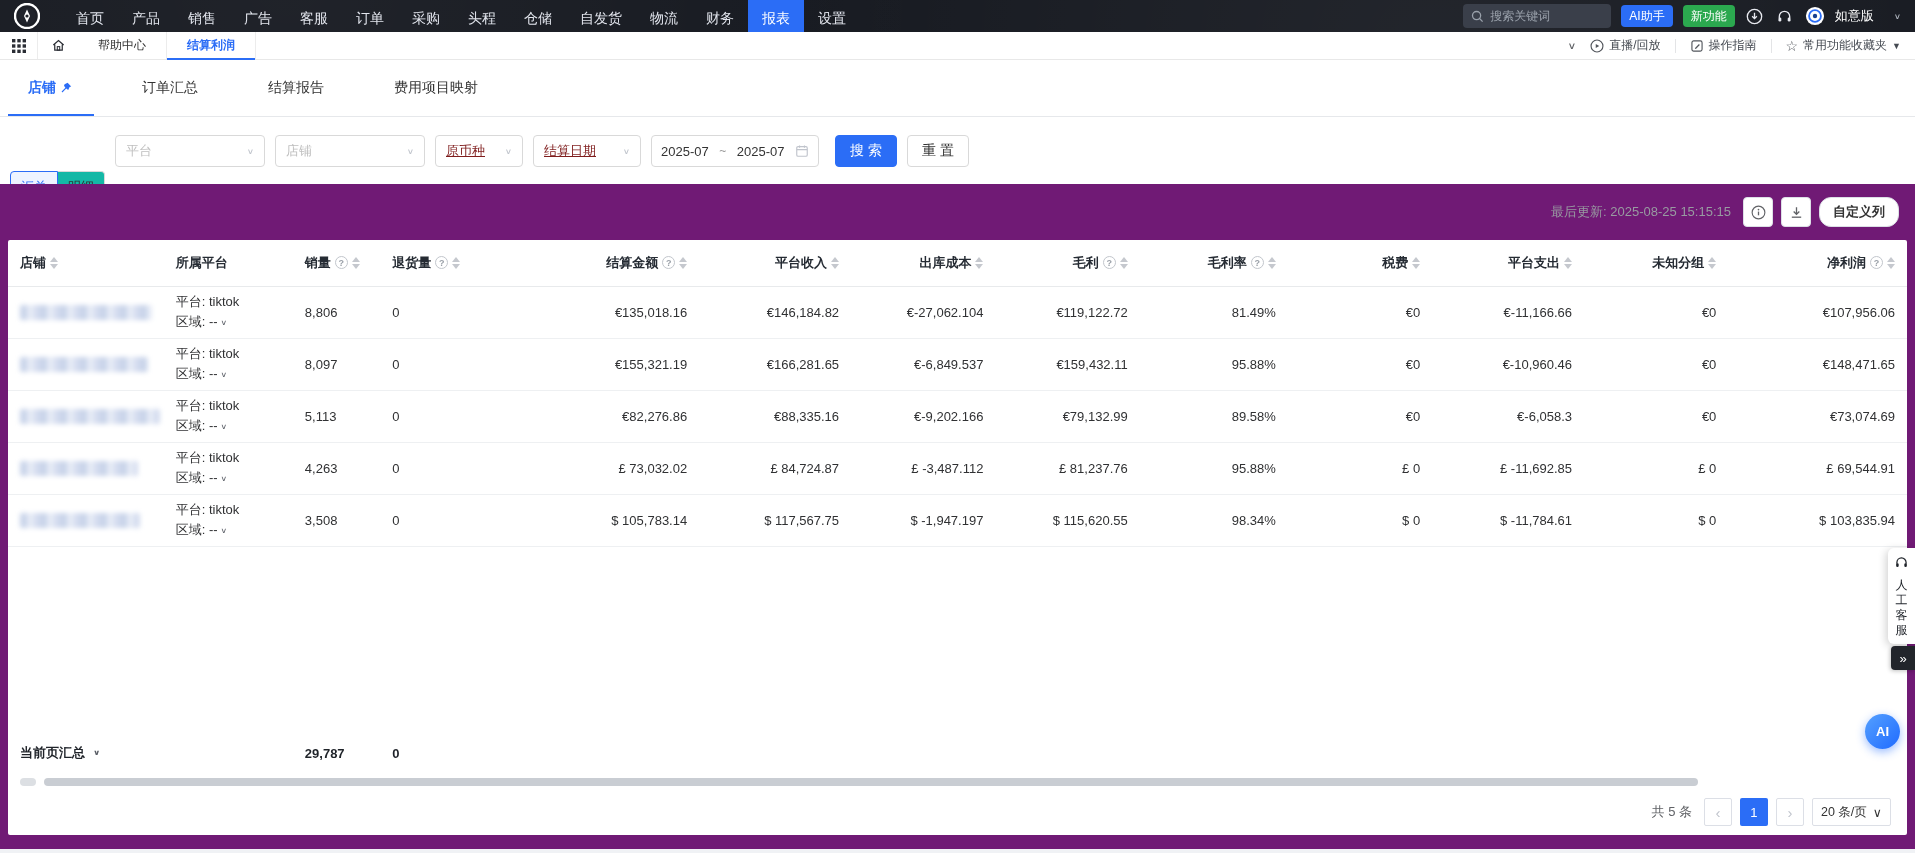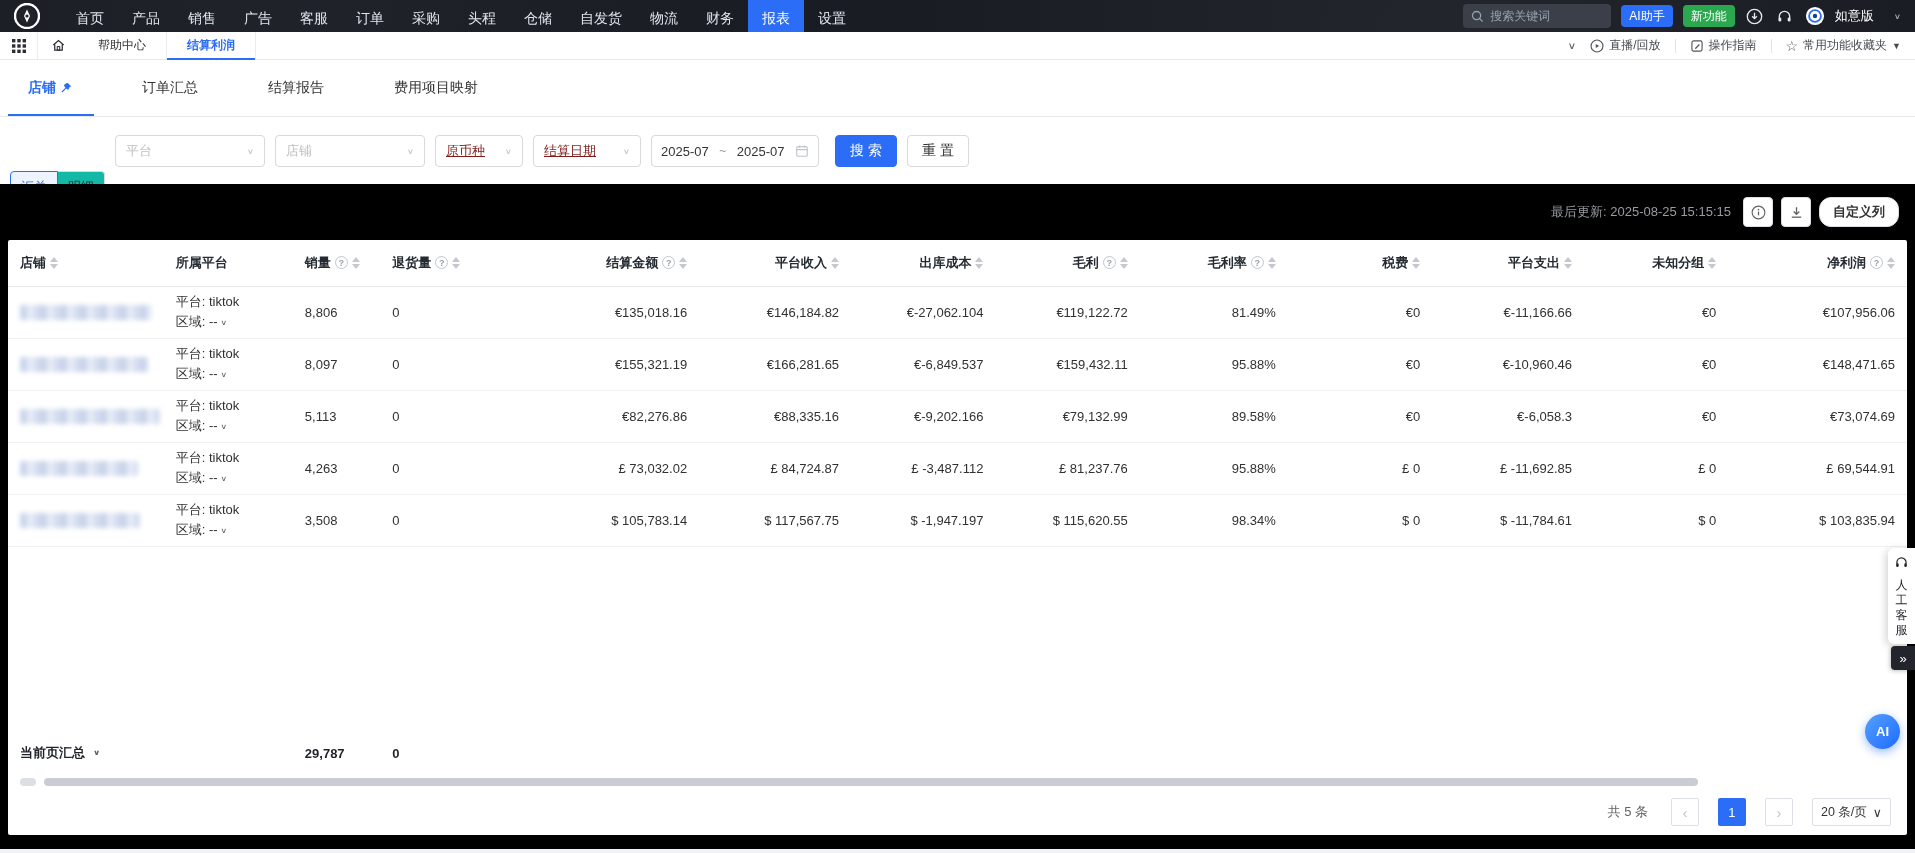--- a/index.html
+++ b/index.html
@@ -55,21 +55,21 @@
   .sel .val { color:#7f1d1d;text-decoration:underline; }
   .sel .sel-arrow { margin-left:auto; padding-left:8px; color:#c0c4cc; font-size:10px; transform:scaleY(.8); }
   .w-platform { width:150px; } .w-store { width:150px; } .w-currency { width:88px; } .w-datetype { width:108px; }
   .range { width:168px; height:32px; border:1px solid #d9d9d9; border-radius:4px; background:#fff; display:flex; align-items:center; justify-content:space-between; padding:0 9px; font-size:13px; color:#333; cursor:pointer; }
   .range .sep { color:#999; font-size:12px; }
   .btn { height:32px; border-radius:4px; font-size:14px; display:flex; align-items:center; justify-content:center; cursor:pointer; }
   .btn.primary { background:#2b6df6; color:#fff; width:62px; border:1px solid #2b6df6; margin-left:6px; }
   .btn.plain { background:#fff; color:#333; width:62px; border:1px solid #d9d9d9; }
 
   
-  .content { height:665px; background:#000000; position:relative; }
+  .content { height:665px; background:#701a75; position:relative; }
   .status-row { height:44px; display:flex; align-items:center; justify-content:flex-end; gap:8px; padding:12px 16px 0 0; }
   .status-text { color:#989ba1; font-size:13px; margin-right:4px; }
   .icon-btn { width:30px; height:30px; background:#fff; border:1px solid #dcdfe6; border-radius:4px; display:flex; align-items:center; justify-content:center; cursor:pointer; color:#606266; }
   .cust-btn { height:30px; background:#fff; border:1px solid #dcdfe6; border-radius:12px; padding:0 13px; font-size:13px; color:#333; display:flex; align-items:center; cursor:pointer;font-weight:bold; }
 
   .panel { margin:12px 8px 0 8px; height:595px; background:#fff; border-radius:2px; display:flex; flex-direction:column; position:relative; }
   table { border-collapse:collapse; table-layout:fixed; width:100%; }
   th { height:46px; font-size:13px; color:#252b33; border-bottom:1px solid #e8eaec; padding:0 12px; font-weight:700; }
   .th-inner { display:flex; align-items:center; gap:4px; }
   .al-r .th-inner { justify-content:flex-end; }
@@ -84,21 +84,21 @@
   .blurname { height:15px; border-radius:2px; filter:blur(2.5px);
     background:repeating-linear-gradient(90deg,#c9d4ea 0 7px,#e6ebf6 7px 14px,#d4dcef 14px 20px); }
   .plat-line { line-height:20px; white-space:nowrap; }
   .mini-chev { font-size:9px; color:#5a5e66; margin-left:3px; transform:scaleY(.8); display:inline-block; cursor:pointer; }
   .spacer { flex:1 1 auto; }
   .sum-td { font-weight:700; color:#1f2329; }
   .sum-label { font-weight:700; color:#1f2329; display:inline-flex; align-items:center; gap:5px; cursor:pointer; }
   .hscroll { height:9px; margin:5px 10px 2px 10px; position:relative; }
   .hscroll .stub { position:absolute; left:2px; top:0; width:16px; height:8px; border-radius:4px; background:#dcdfe3; }
   .hscroll .thumb { position:absolute; left:26px; top:0; width:88%; height:8px; border-radius:4px; background:#c9cdd3; cursor:pointer; }
-  .pager { height:46px; display:flex; align-items:center; justify-content:flex-end; gap:19px; padding-right:16px; }
+  .pager { height:46px; display:flex; align-items:center; justify-content:flex-end; gap:8px; padding-right:16px; }
   .pager .total { color:#606266; font-size:13px; margin-right:4px; }
   .pg-btn { width:28px; height:28px; border:1px solid #dcdfe6; border-radius:2px; background:#fff; color:#c0c4cc; display:flex; align-items:center; justify-content:center; font-size:15px; cursor:pointer; }
   .pg-cur { width:28px; height:28px; border-radius:2px; background:#2b6df6; color:#fff; display:flex; align-items:center; justify-content:center; font-size:13px; cursor:pointer; }
   .pg-size { height:28px; border:1px solid #dcdfe6; border-radius:2px; background:#fff; padding:0 8px; font-size:12.5px; color:#333; display:flex; align-items:center; gap:6px; cursor:pointer; }
 
   
   .service-wrap { position:fixed; right:0; top:548px; width:27px; z-index:50; }
   .service-card { background:#fff; border-radius:6px 0 0 6px; box-shadow:-2px 2px 8px rgba(0,0,0,.18); padding:7px 0 6px; text-align:center; cursor:pointer; }
   .service-card .svc-txt { font-size:12px; color:#1f2329; line-height:15px; margin-top:4px; }
   .collapse-tab { margin-top:2px; width:24px; height:24px; margin-left:3px; background:#22252b; color:#fff; border-radius:4px 0 0 4px; display:flex; align-items:center; justify-content:center; font-size:13px; cursor:pointer; box-shadow:-1px 1px 4px rgba(0,0,0,.25); }

